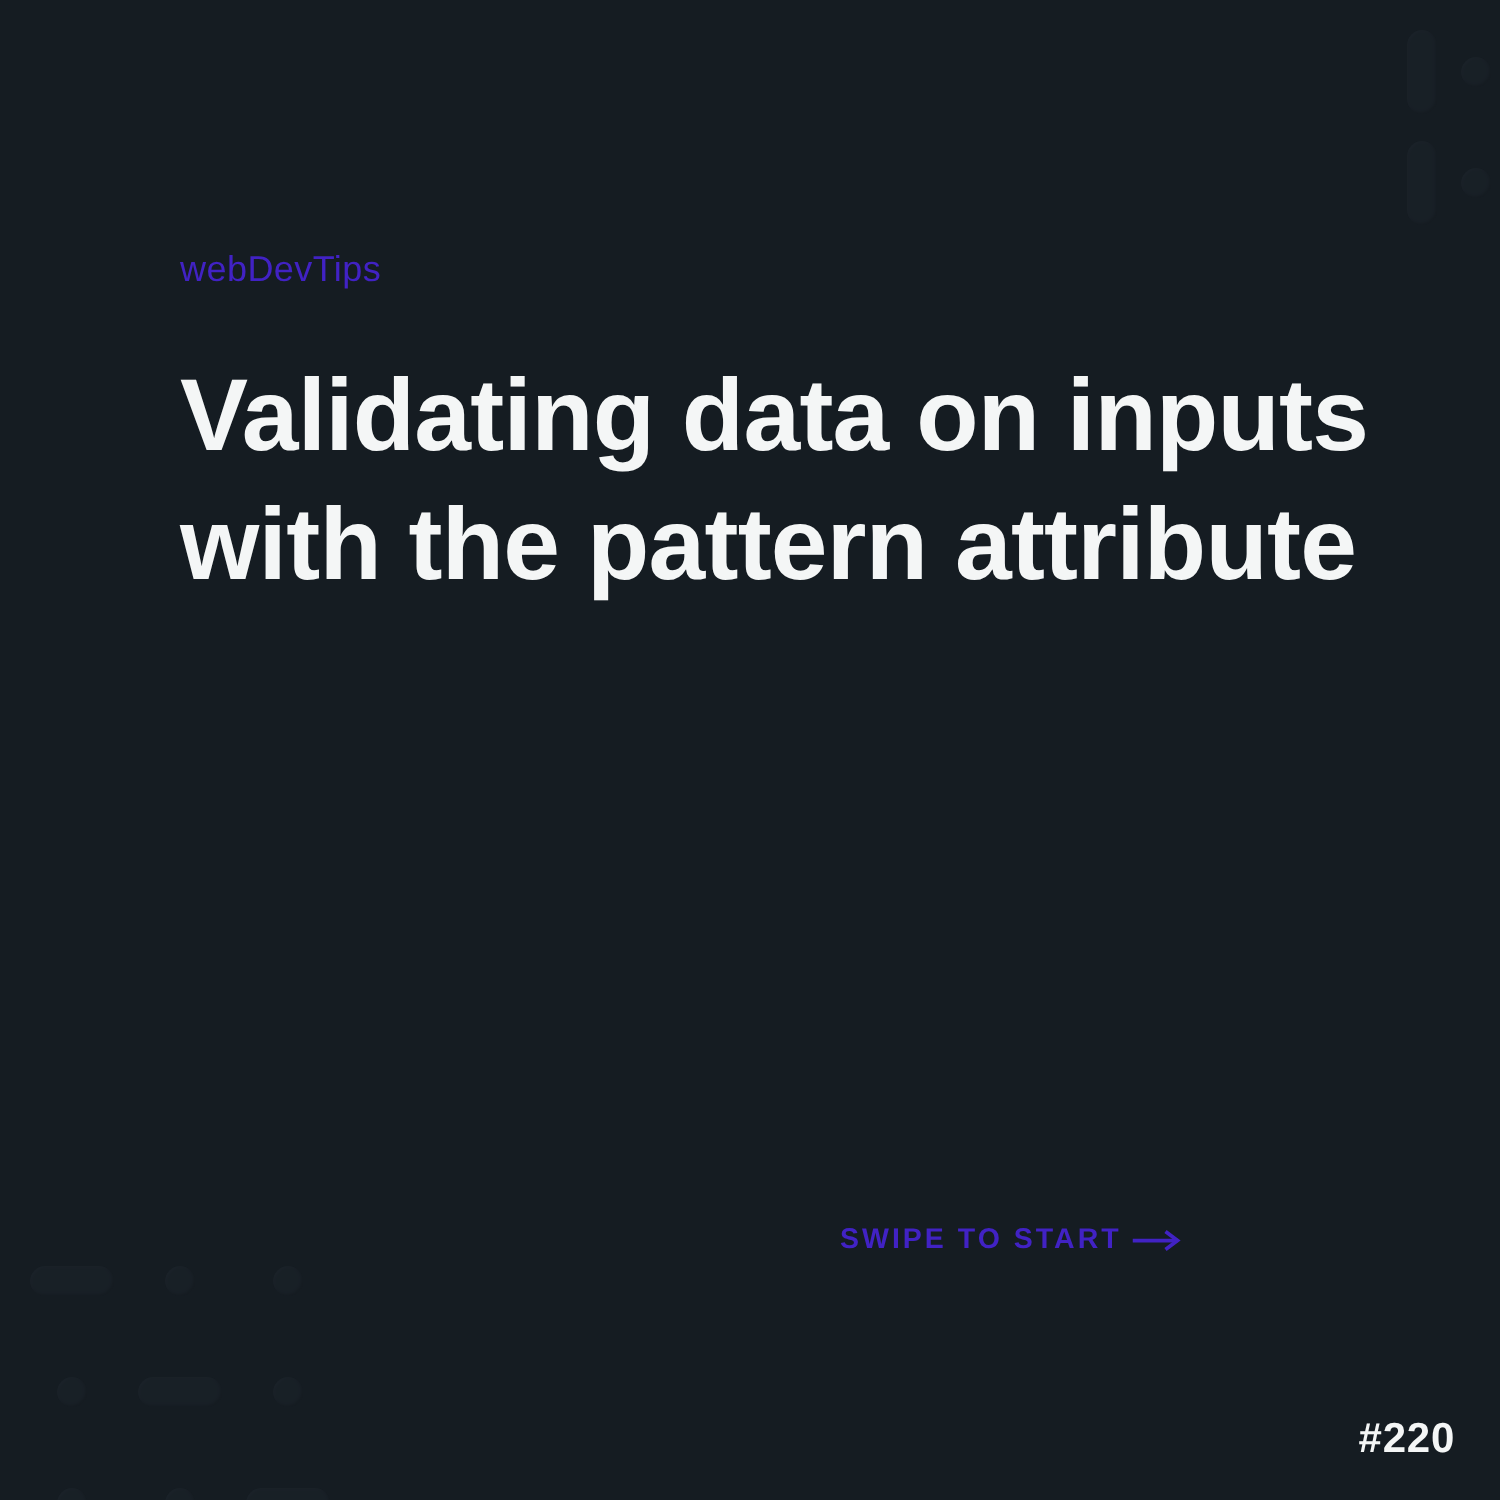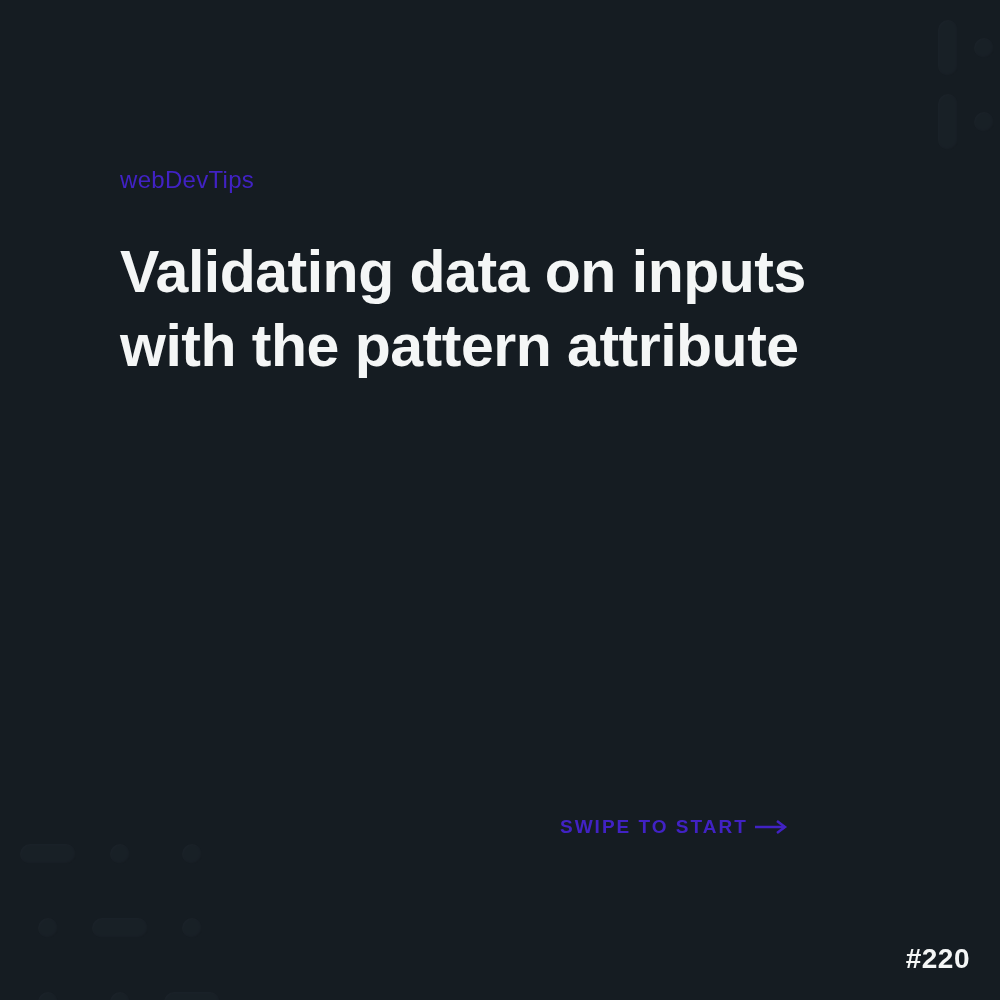--- a/index.html
+++ b/index.html
@@ -80,21 +80,21 @@
       letter-spacing: 0.3px;
       margin-top: 18px;
     }
 
     .title {
       position: absolute;
       top: 235px;
       left: 120px;
       right: 80px;
       color: #f4f6f6;
-      font-size: 59px;
+      font-size: 68px;
       font-weight: 800;
       line-height: 1.26;
       letter-spacing: -0.5px;
     }
 
     .swipe-cta {
       position: absolute;
       bottom: 162px;
       left: 560px;
       display: flex;

